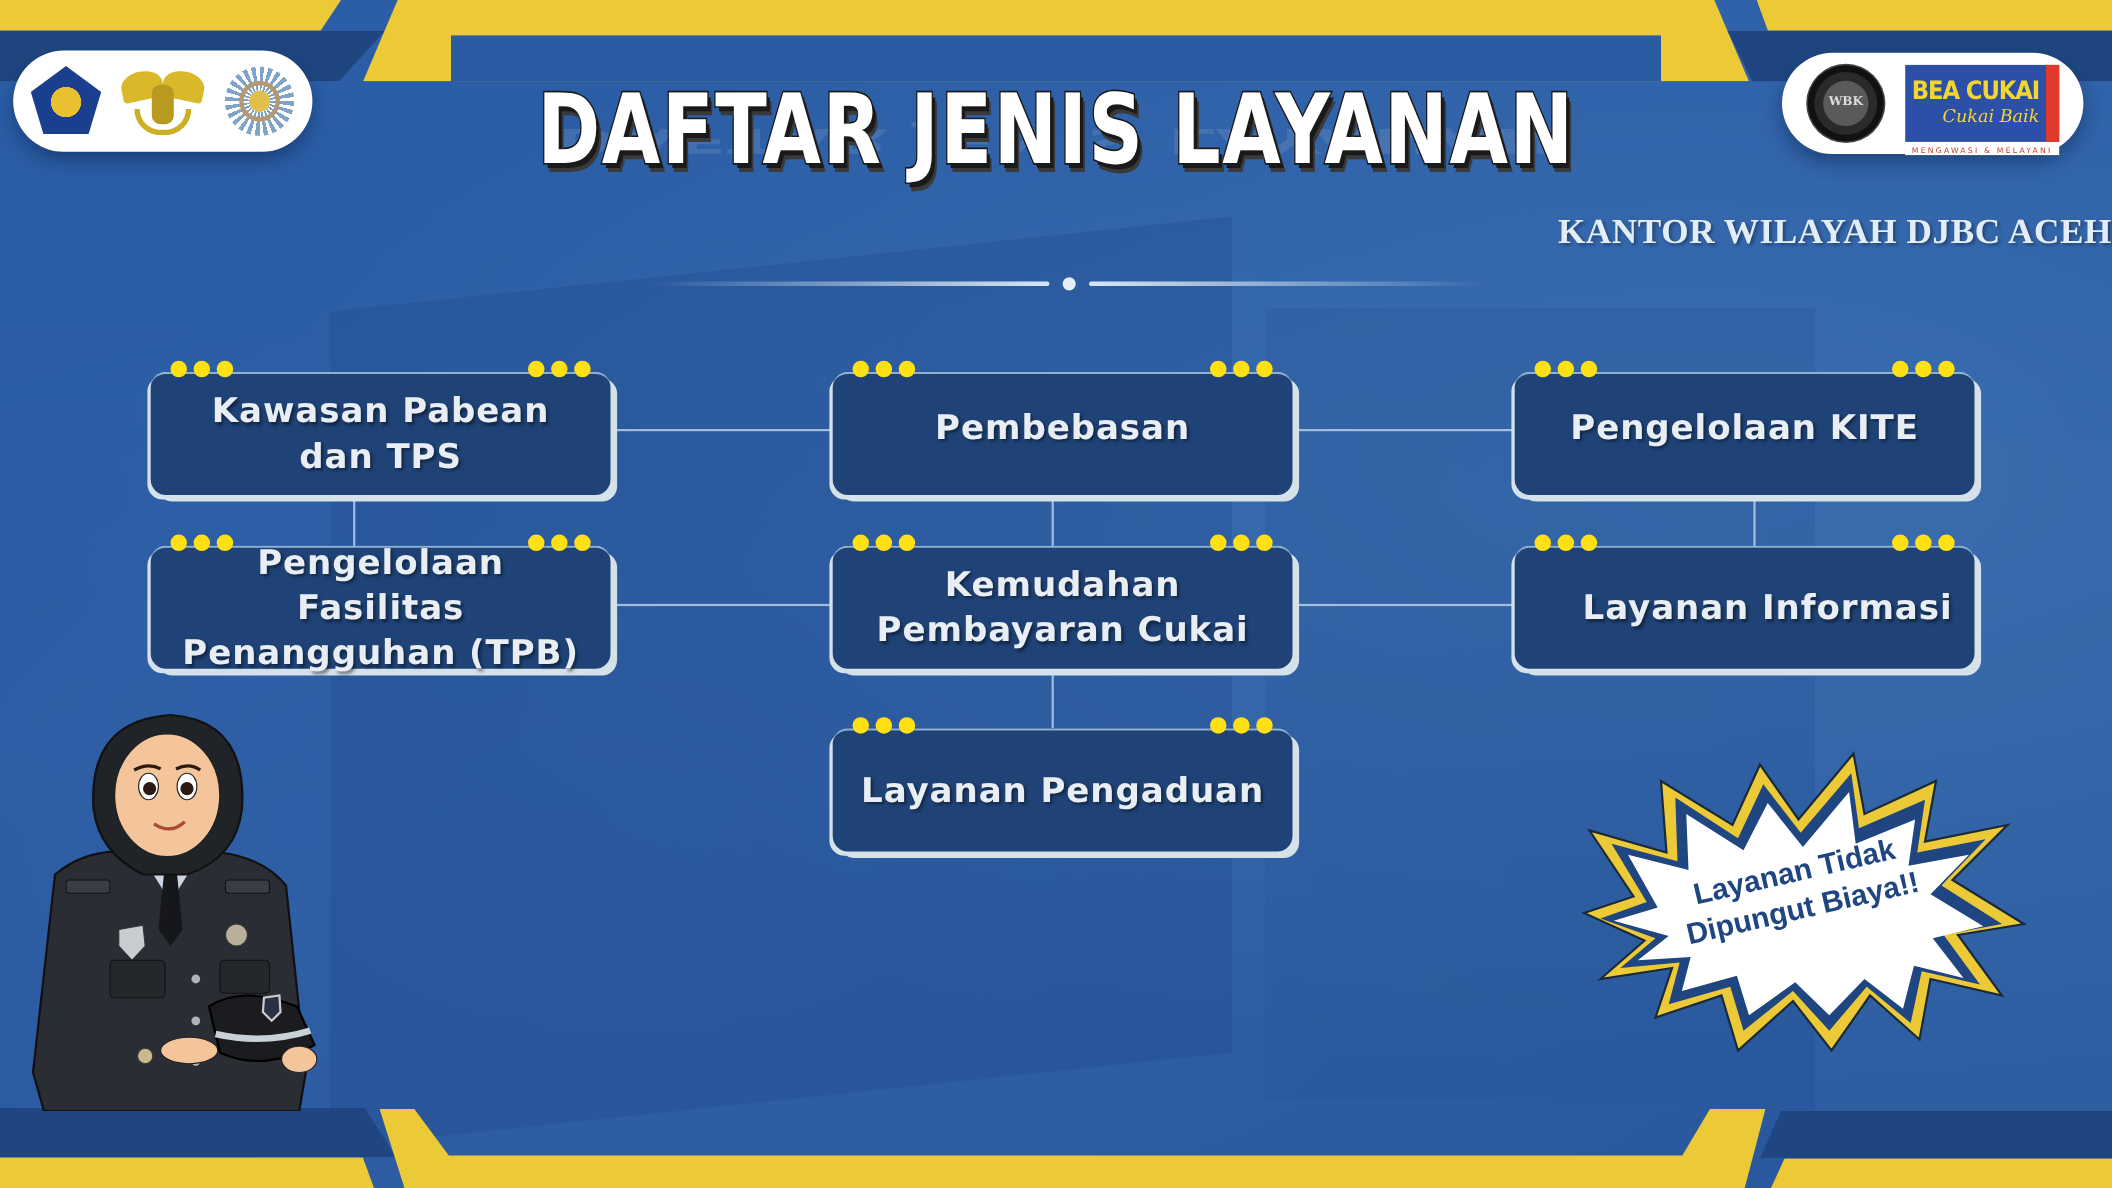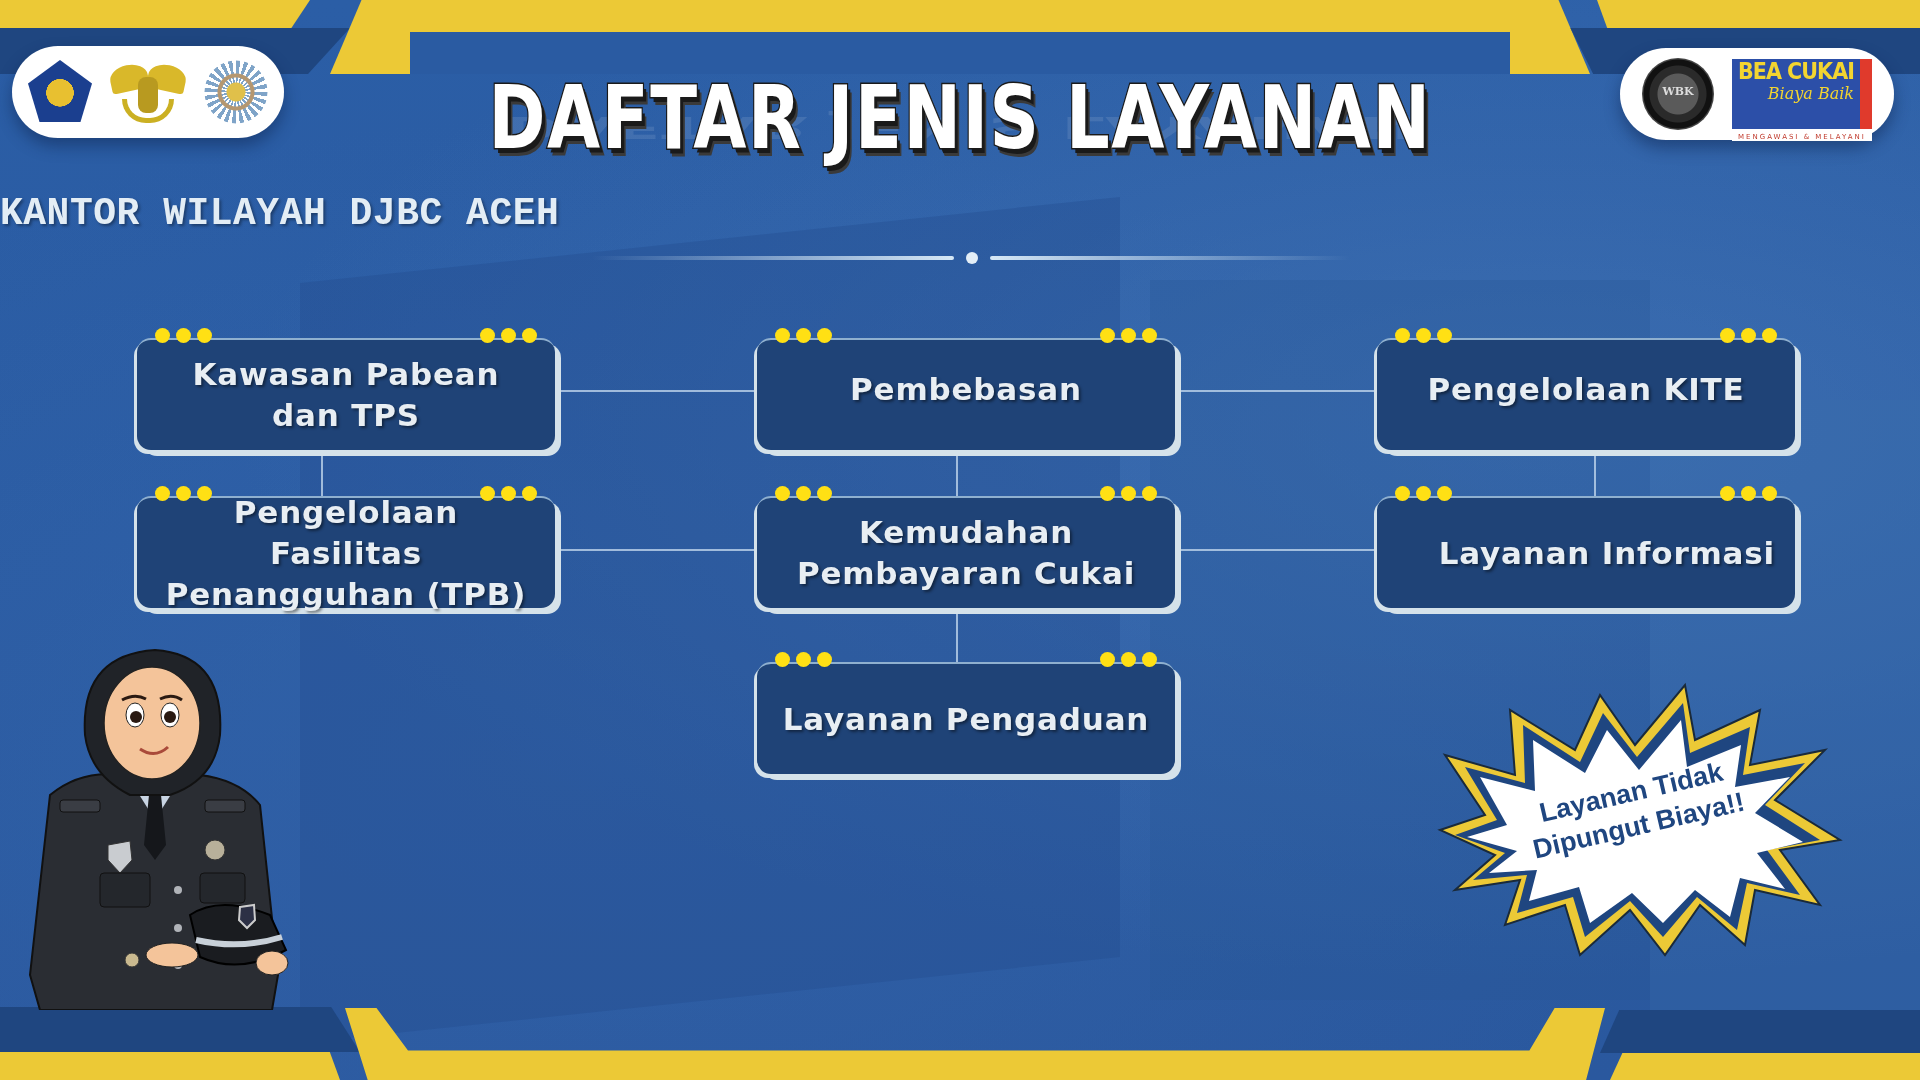--- a/index.html
+++ b/index.html
@@ -58,21 +58,21 @@
   .mandala { width: 64px; height: 64px; border-radius: 50%;
     background:
       radial-gradient(circle, #e0c04a 0 9px, transparent 10px),
       radial-gradient(circle, transparent 0 14px, #b59770 15px 18px, transparent 19px),
       repeating-conic-gradient(#7fa4c8 0 8deg, transparent 8deg 15deg);
     -webkit-mask: radial-gradient(circle, #000 0 31px, transparent 32px);
             mask: radial-gradient(circle, #000 0 31px, transparent 32px);
   }
   .wbk { width: 72px; height: 72px; border-radius: 50%; background: radial-gradient(circle, #5a5a5a 0 20px, #2a2a2a 21px 28px, #111 29px 34px, #444 35px); position: relative; }
   .wbk span { position: absolute; left: 0; right: 0; top: 27px; text-align: center; color: #ddd; font: bold 11px "DejaVu Serif", serif; }
-  .bc-logo { width: 140px; height: 70px; position: relative; background: #2c4fa8; border-right: 12px solid #e03a2c; padding: 0 6px; }
+  .bc-logo { width: 140px; height: 70px; position: relative; background: #2c4fa8; border-right: 12px solid #e03a2c; padding: 12px 6px; }
   .bc-logo .t1 { display: block; color: #f3d530; font: bold 23px "DejaVu Sans Condensed", "DejaVu Sans", sans-serif; letter-spacing: -1px; line-height: 24px; }
   .bc-logo .t2 { display: block; text-align: right; color: #f3d530; font: italic 16px "DejaVu Serif", serif; line-height: 18px; margin-top: 2px; }
   .bc-logo .t3 { position: absolute; left: 0; right: -12px; bottom: -12px; text-align: center; color: #c03a2c; font: 7px "DejaVu Sans", sans-serif; letter-spacing: 2px; background: #fff; }
 
   
   .title {
     position: absolute; left: 0; right: 0; top: 66px; text-align: center;
     font-family: "DejaVu Sans", sans-serif; font-weight: bold; font-size: 88px;
     letter-spacing: 2px; color: #ffffff;
     transform: scaleX(0.78);
@@ -80,22 +80,22 @@
     text-shadow: 4px 5px 0 #1a1a1a, 6px 8px 0 #3a3a3a;
     paint-order: stroke fill;
   }
   .title-reflect {
     position: absolute; left: 0; right: 0; top: 146px; text-align: center;
     font-weight: bold; font-size: 88px; color: rgba(255,255,255,0.10);
     transform: scaleX(0.78) scaleY(-0.35); transform-origin: top;
     pointer-events: none;
   }
   .subtitle {
-    position: absolute; left: 0; right: 0; top: 192px; text-align: left;
-    font-family: Liberation Mono, monospace; font-weight: bold; font-size: 38px;
+    position: absolute; left: 0; right: 0; top: 192px; text-align: right;
+    font-family: Liberation Serif, serif; font-weight: bold; font-size: 32px;
     color: #e3edf5; letter-spacing: 0.5px;
     text-shadow: 2px 2px 3px rgba(0,0,0,0.35);
   }
   .divider { position: absolute; top: 256px; height: 4px; border-radius: 2px; }
   .divider.l { left: 592px; width: 362px; background: linear-gradient(90deg, rgba(200,225,245,0), #d6e8f6); }
   .divider.r { left: 990px; width: 360px; background: linear-gradient(90deg, #d6e8f6, rgba(200,225,245,0)); }
   .divider-dot { position: absolute; left: 966px; top: 252px; width: 12px; height: 12px; border-radius: 50%; background: #e3eef7; }
 
   
   .line { position: absolute; background: rgba(200,220,240,0.75); }
@@ -168,21 +168,21 @@
   </div>
   <div class="mandala"></div>
 </div>
 
 <div class="logo-pill right">
   <div class="wbk">
       <span>WBK</span>
     </div>
   <div class="bc-logo">
     <span class="t1">BEA CUKAI</span>
-    <span class="t2">Biaya Baik</span>
+    <span class="t2">Cukai Baik</span>
     <span class="t3">MENGAWASI &amp; MELAYANI</span>
   </div>
 </div>
 
 <div class="title-reflect">DAFTAR JENIS LAYANAN</div>
 <h1 class="title">DAFTAR JENIS LAYANAN</h1>
 <div class="subtitle">KANTOR WILAYAH DJBC ACEH</div>
 <div class="divider l"></div>
 <div class="divider-dot"></div>
 <div class="divider r"></div>

